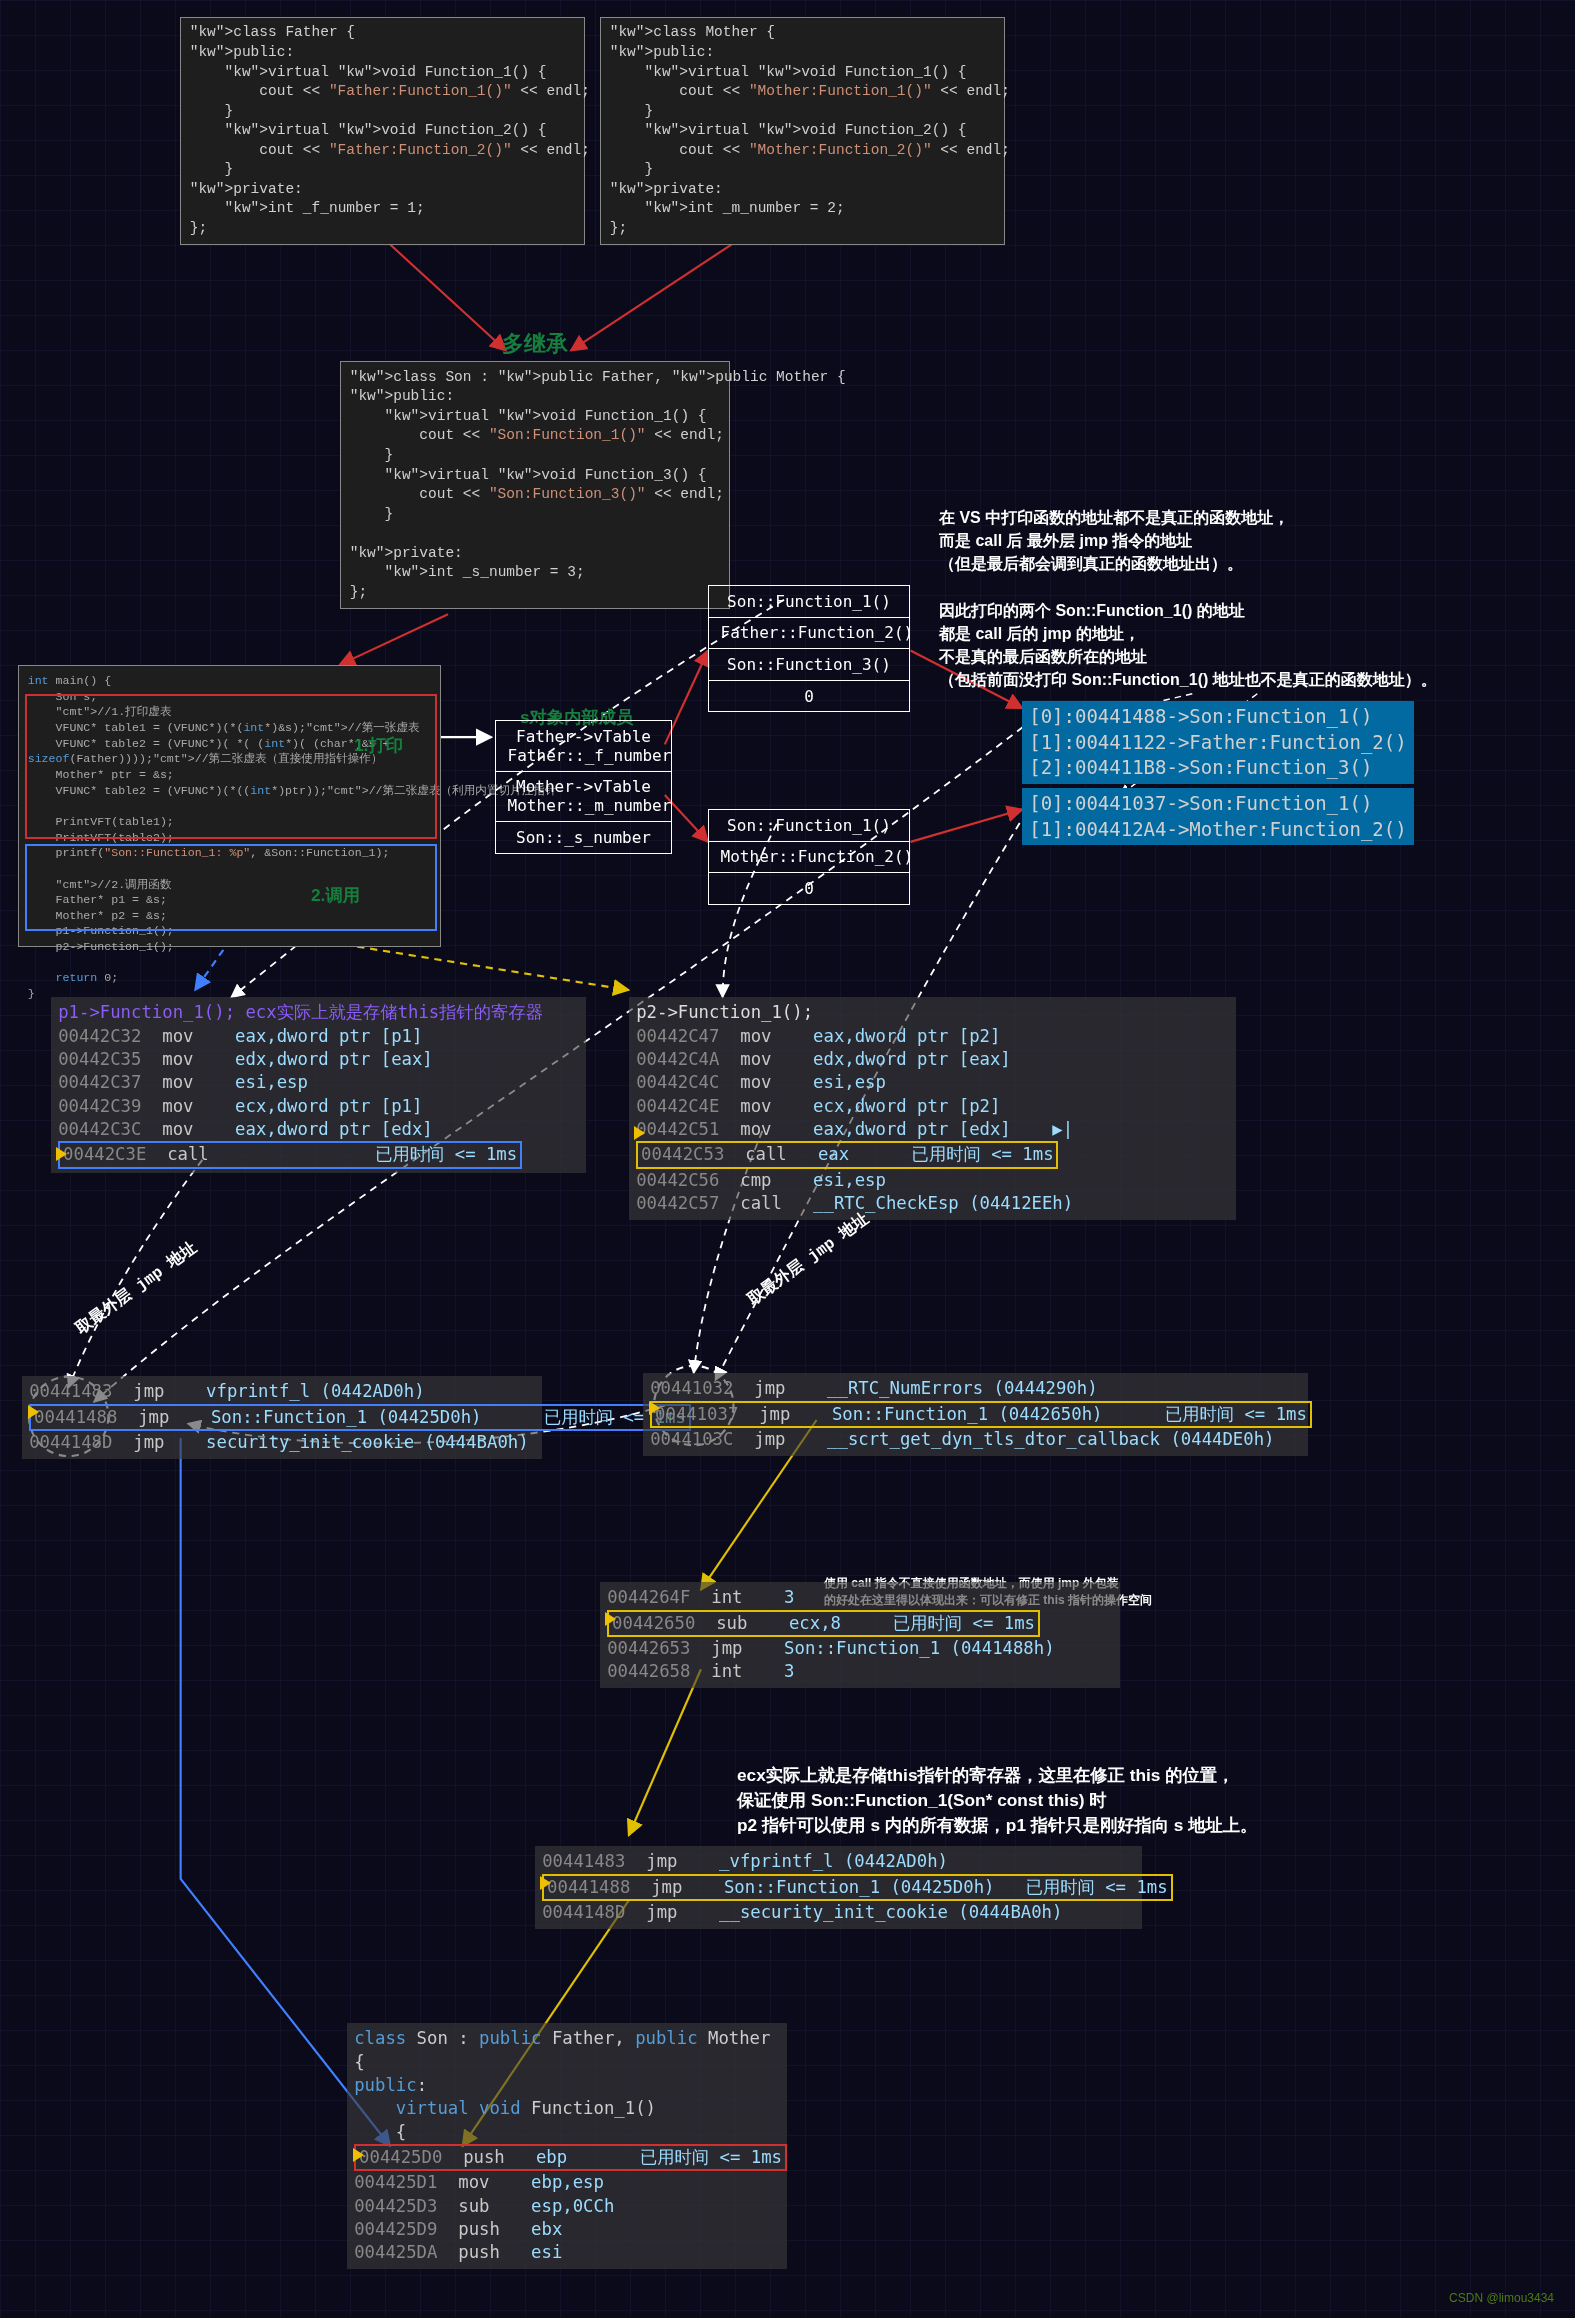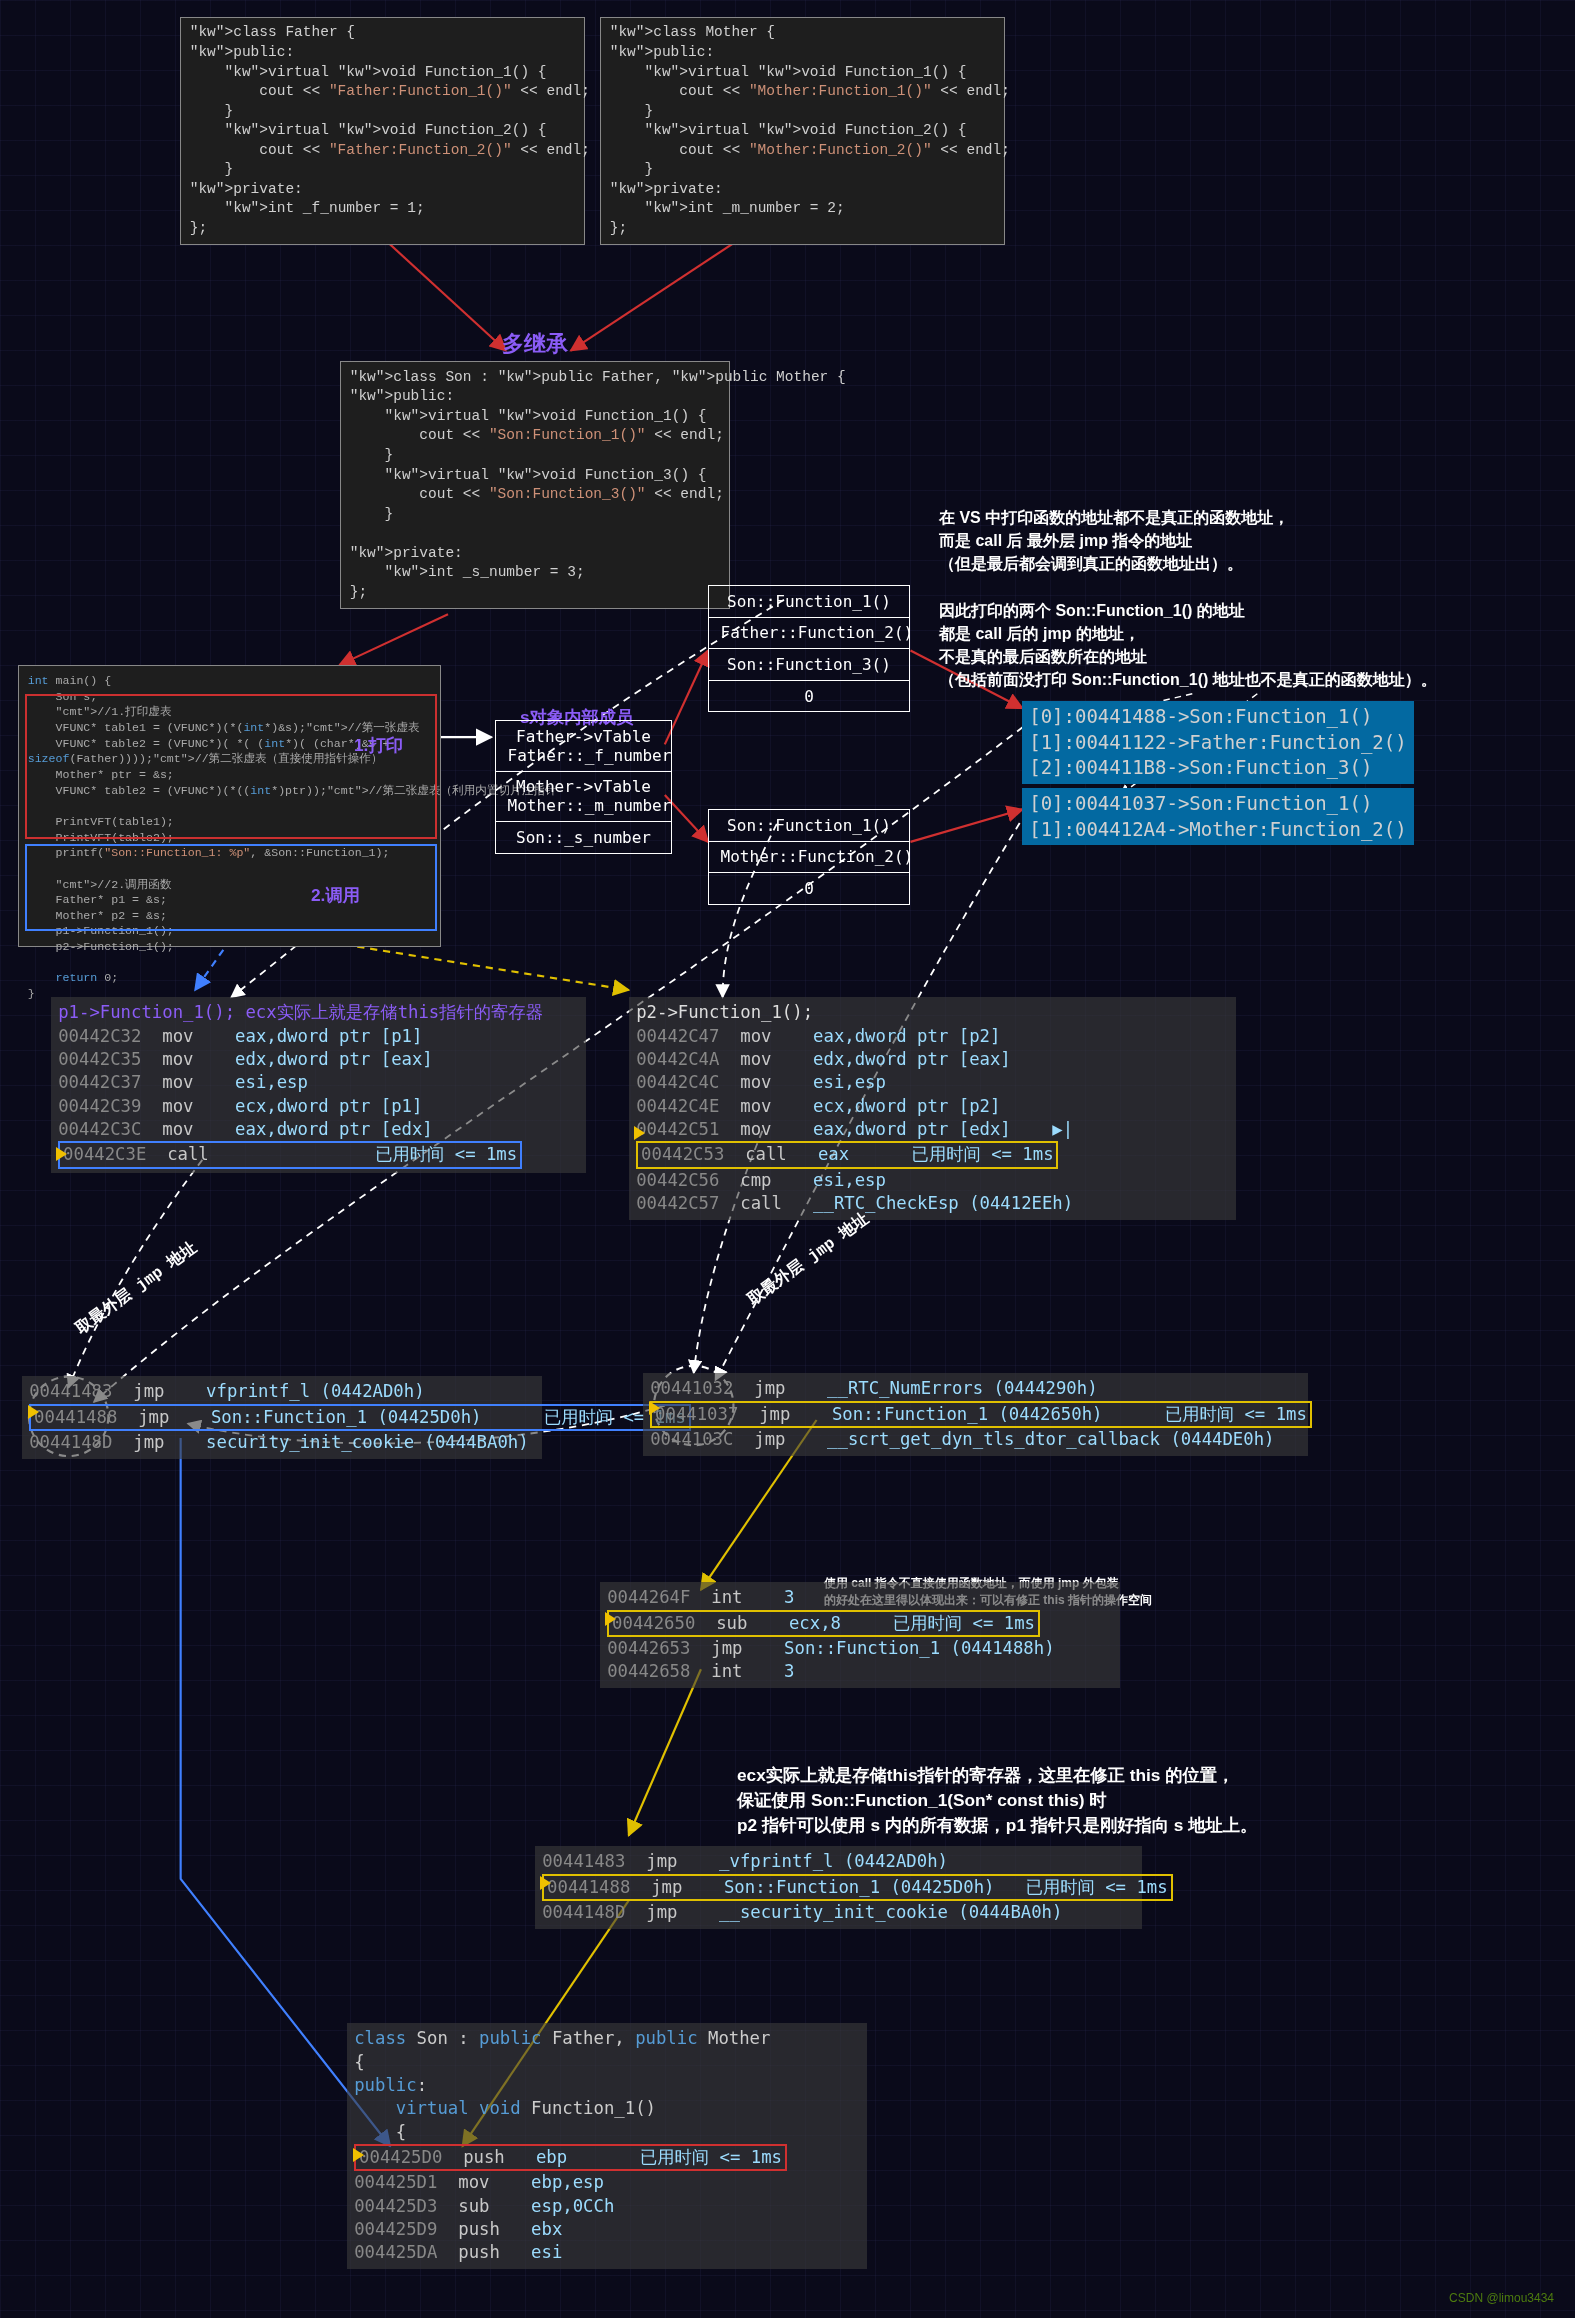--- a/index.html
+++ b/index.html
@@ -22,21 +22,21 @@
     position: absolute;
     background: #1e1e1e;
     border: 0.7px solid #888;
     padding: 5.8px 8.7px;
     white-space: pre;
     line-height: 1.35;
   }
   .kw   { color: #569cd6; }
   .str  { color: #ce9178; }
   .label-white {
-    position:absolute; color:#8b5cf6; font-family: "Microsoft YaHei","PingFang SC",sans-serif;
+    position:absolute; color:#15803d; font-family: "Microsoft YaHei","PingFang SC",sans-serif;
     font-weight:700; text-align:center;
   }
   .label-sm { font-size:17.3px; }
   .label-md { font-size:22px; }
   .anno {
     position:absolute; color:#fff; font-family: "Microsoft YaHei","PingFang SC",sans-serif;
     font-size:16px; line-height:1.45; text-align:left; font-weight:600;
   }
   .table-box {
     position:absolute; border:1.4px solid #fff; color:#fff;
@@ -277,21 +277,21 @@
 <div class="arrow-cursor" style="left:605px; top:1612px;"></div>
 
 <div class="anno" style="left:737px; top:1763px; width:650px; text-align:left; font-size:17.3px;" id="note3">ecx实际上就是存储this指针的寄存器，这里在修正 this 的位置，<br>保证使用 Son::Function_1(Son* const this) 时<br>p2 指针可以使用 s 内的所有数据，p1 指针只是刚好指向 s 地址上。</div>
 
 <div class="asm" style="left:535px; top:1846px; width:607px;" id="asm_jmp_c"><span class="addr">00441483</span>  <span class="op">jmp   </span> <span class="arg">_vfprintf_l (0442AD0h)</span>
 <span style="display:inline-block;border:2.2px solid #e0c000;padding:0 2.9px;"><span class="addr">00441488</span>  <span class="op">jmp   </span> <span class="arg">Son::Function_1 (04425D0h)   已用时间 &lt;= 1ms</span></span>
 <span class="addr">0044148D</span>  <span class="op">jmp   </span> <span class="arg">__security_init_cookie (0444BA0h)</span>
 </div>
 <div class="arrow-cursor" style="left:540px; top:1876px;"></div>
 
-<div class="asm" style="left:347px; top:2023px; width:520px;" id="final"><span style="color:#ccc"><span class="kw">class</span> Son : <span class="kw">public</span> Father, <span class="kw">public</span> Mother</span>
+<div class="asm" style="left:347px; top:2023px; width:440px;" id="final"><span style="color:#ccc"><span class="kw">class</span> Son : <span class="kw">public</span> Father, <span class="kw">public</span> Mother</span>
 <span style="color:#ccc">{</span>
 <span style="color:#ccc"><span class="kw">public</span>:</span>
 <span style="color:#ccc">    <span class="kw">virtual</span> <span class="kw">void</span> Function_1()</span>
 <span style="color:#ccc">    {</span>
 <span style="display:inline-block;border:2.2px solid #d03030;padding:0 2.9px;"><span class="addr">004425D0</span>  <span class="op">push  </span> <span class="arg">ebp       已用时间 &lt;= 1ms</span></span>
 <span class="addr">004425D1</span>  <span class="op">mov   </span> <span class="arg">ebp,esp</span>
 <span class="addr">004425D3</span>  <span class="op">sub   </span> <span class="arg">esp,0CCh</span>
 <span class="addr">004425D9</span>  <span class="op">push  </span> <span class="arg">ebx</span>
 <span class="addr">004425DA</span>  <span class="op">push  </span> <span class="arg">esi</span>
 </div>

